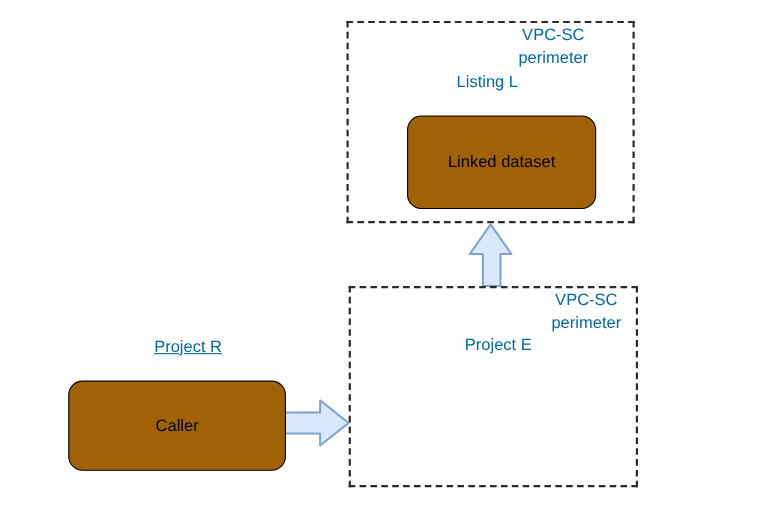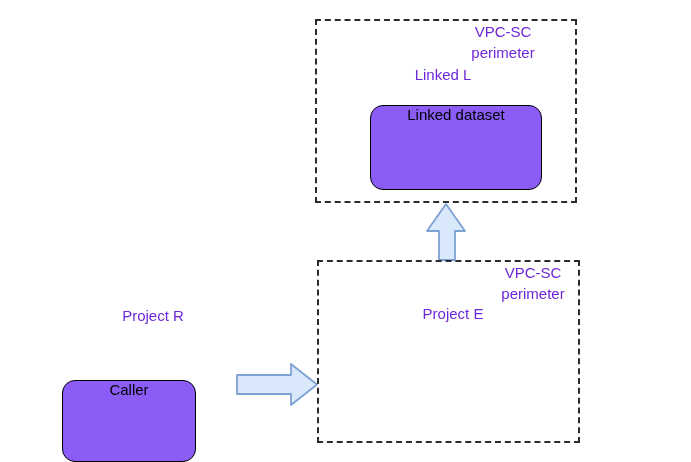--- a/index.html
+++ b/index.html
@@ -24,41 +24,42 @@
   }
   #perimeter-top    { left: 315px; top: 19px;  width: 262px; height: 184px; }
   #perimeter-bottom { left: 317px; top: 260px; width: 263px; height: 183px; }
 
   .txt {
     position: absolute;
     font-size: 15px;
     line-height: 21px;
     text-align: center;
     white-space: pre-line;
-    color: #6d28d9;
+    color: #0369a1;
   }
   #perimeter-top-label    { left: 443px; top: 21px;  width: 120px; }
   #project-l-label        { left: 393px; top: 64px;  width: 100px; }
   #perimeter-bottom-label { left: 473px; top: 262px; width: 120px; }
   #project-e-label        { left: 403px; top: 303px; width: 100px; text-align: center; }
-  #project-r-label        { left: 103px; top: 305px; width: 100px; }
+  #project-r-label        { left: 121px; top: 305px; width: 100px; text-decoration: underline; }
 
   .node {
     position: absolute;
     border: 1.5px solid #000;
     border-radius: 13px;
-    background: #8b5cf6;
+    background: #a16207;
     box-sizing: border-box;
     display: flex;
+    align-items: center;
     justify-content: center;
     font-size: 15px;
   }
   #linked-dataset-node { left: 370px; top: 105px; width: 172px; height: 85px; }
   #listing-node        { left: 385px; top: 345px; width: 168px; height: 87px; }
-  #caller-node         { left: 62px;  top: 346px; width: 134px; height: 82px; margin-top: 34px; }
+  #caller-node         { left: 62px;  top: 346px; width: 198px; height: 82px; }
 
   #arrows-layer {
     position: absolute;
     left: 0; top: 0;
     width: 691px; height: 462px;
     pointer-events: none;
   }
   .block-arrow {
     fill: var(--arrow-fill, #dae8fc);
     stroke: var(--arrow-stroke, #7ea1d4);
@@ -72,21 +73,21 @@
 <div id="canvas">
 
   <svg id="arrows-layer" viewBox="0 0 691 462" xmlns="http://www.w3.org/2000/svg">
     <polygon class="block-arrow" points="237,375 291,375 291,364 317,384.5 291,405 291,394 237,394"></polygon>
     <polygon class="block-arrow" points="446,204 427,231 439,231 439,260 455,260 455,231 465,231"></polygon>
   </svg>
 
   <div id="perimeter-top" class="perimeter"></div>
   <div id="perimeter-top-label" class="txt">VPC-SC
 perimeter</div>
-  <div id="project-l-label" class="txt">Linked L</div>
+  <div id="project-l-label" class="txt">Listing L</div>
   <div id="linked-dataset-node" class="node">
     <span>Linked dataset</span>
   </div>
 
   <div id="perimeter-bottom" class="perimeter"></div>
   <div id="perimeter-bottom-label" class="txt">VPC-SC
 perimeter</div>
   <div id="project-e-label" class="txt">Project E</div>
 
   <div id="project-r-label" class="txt">Project R</div>

